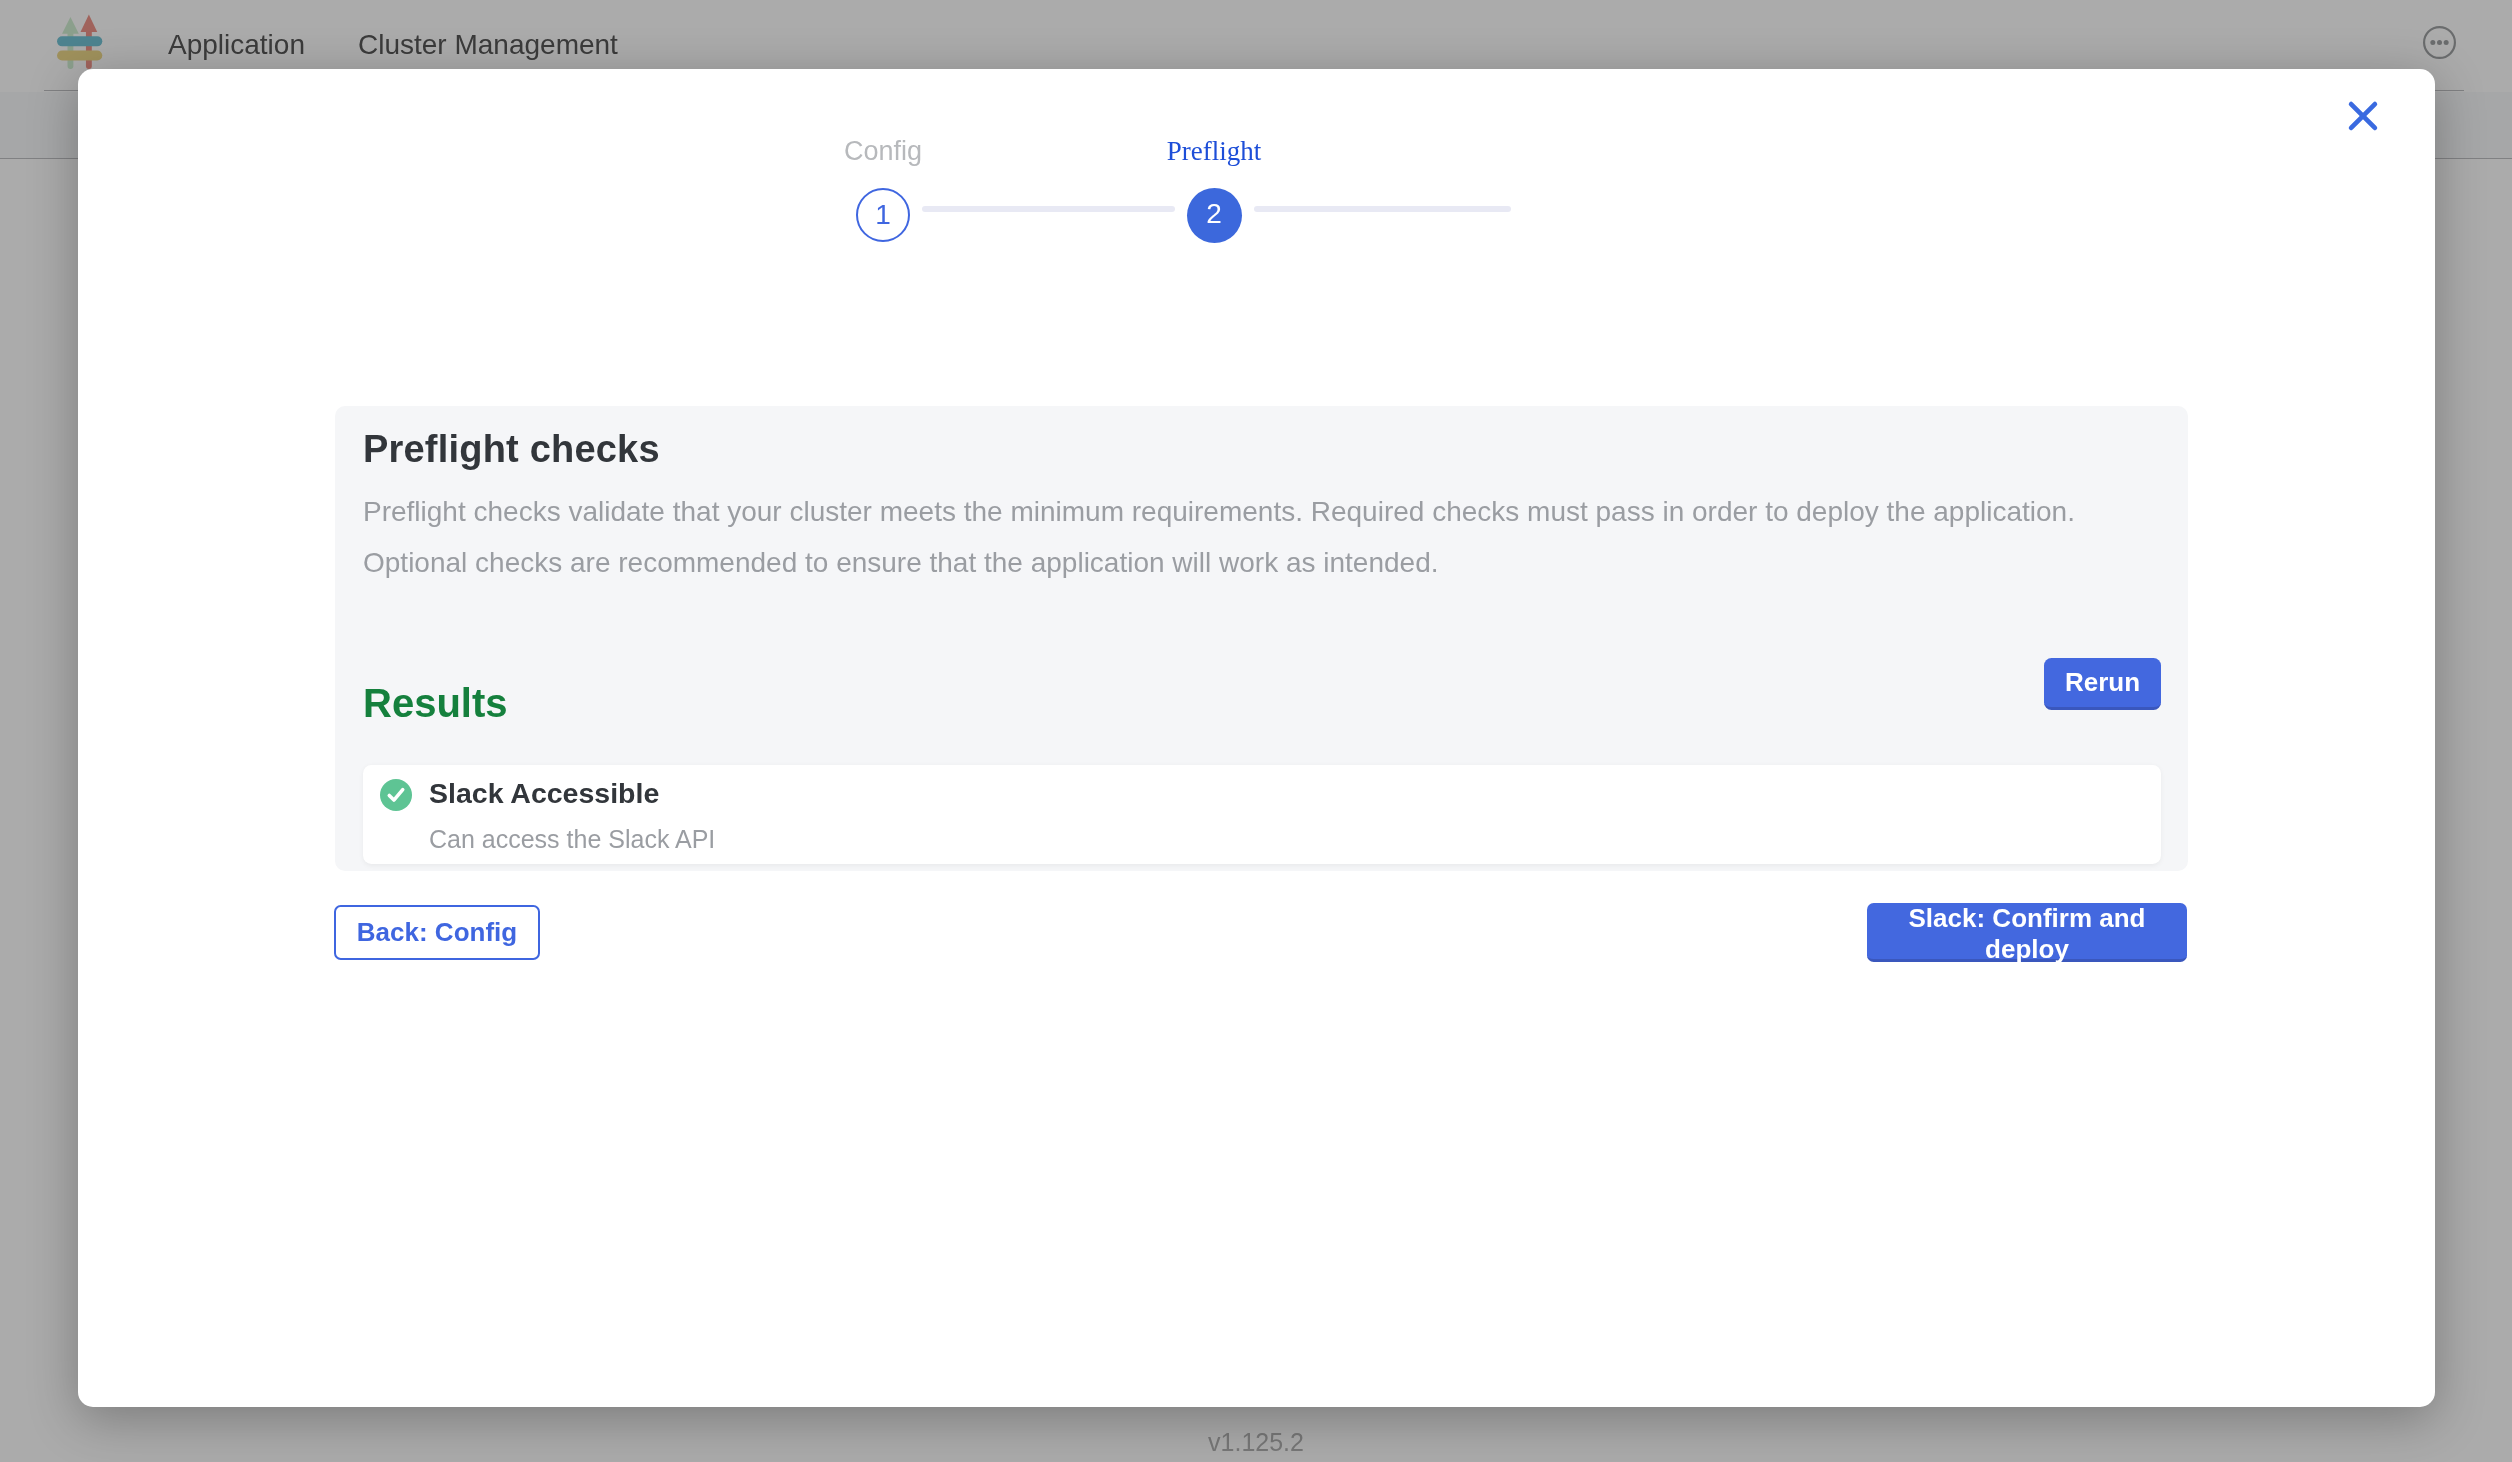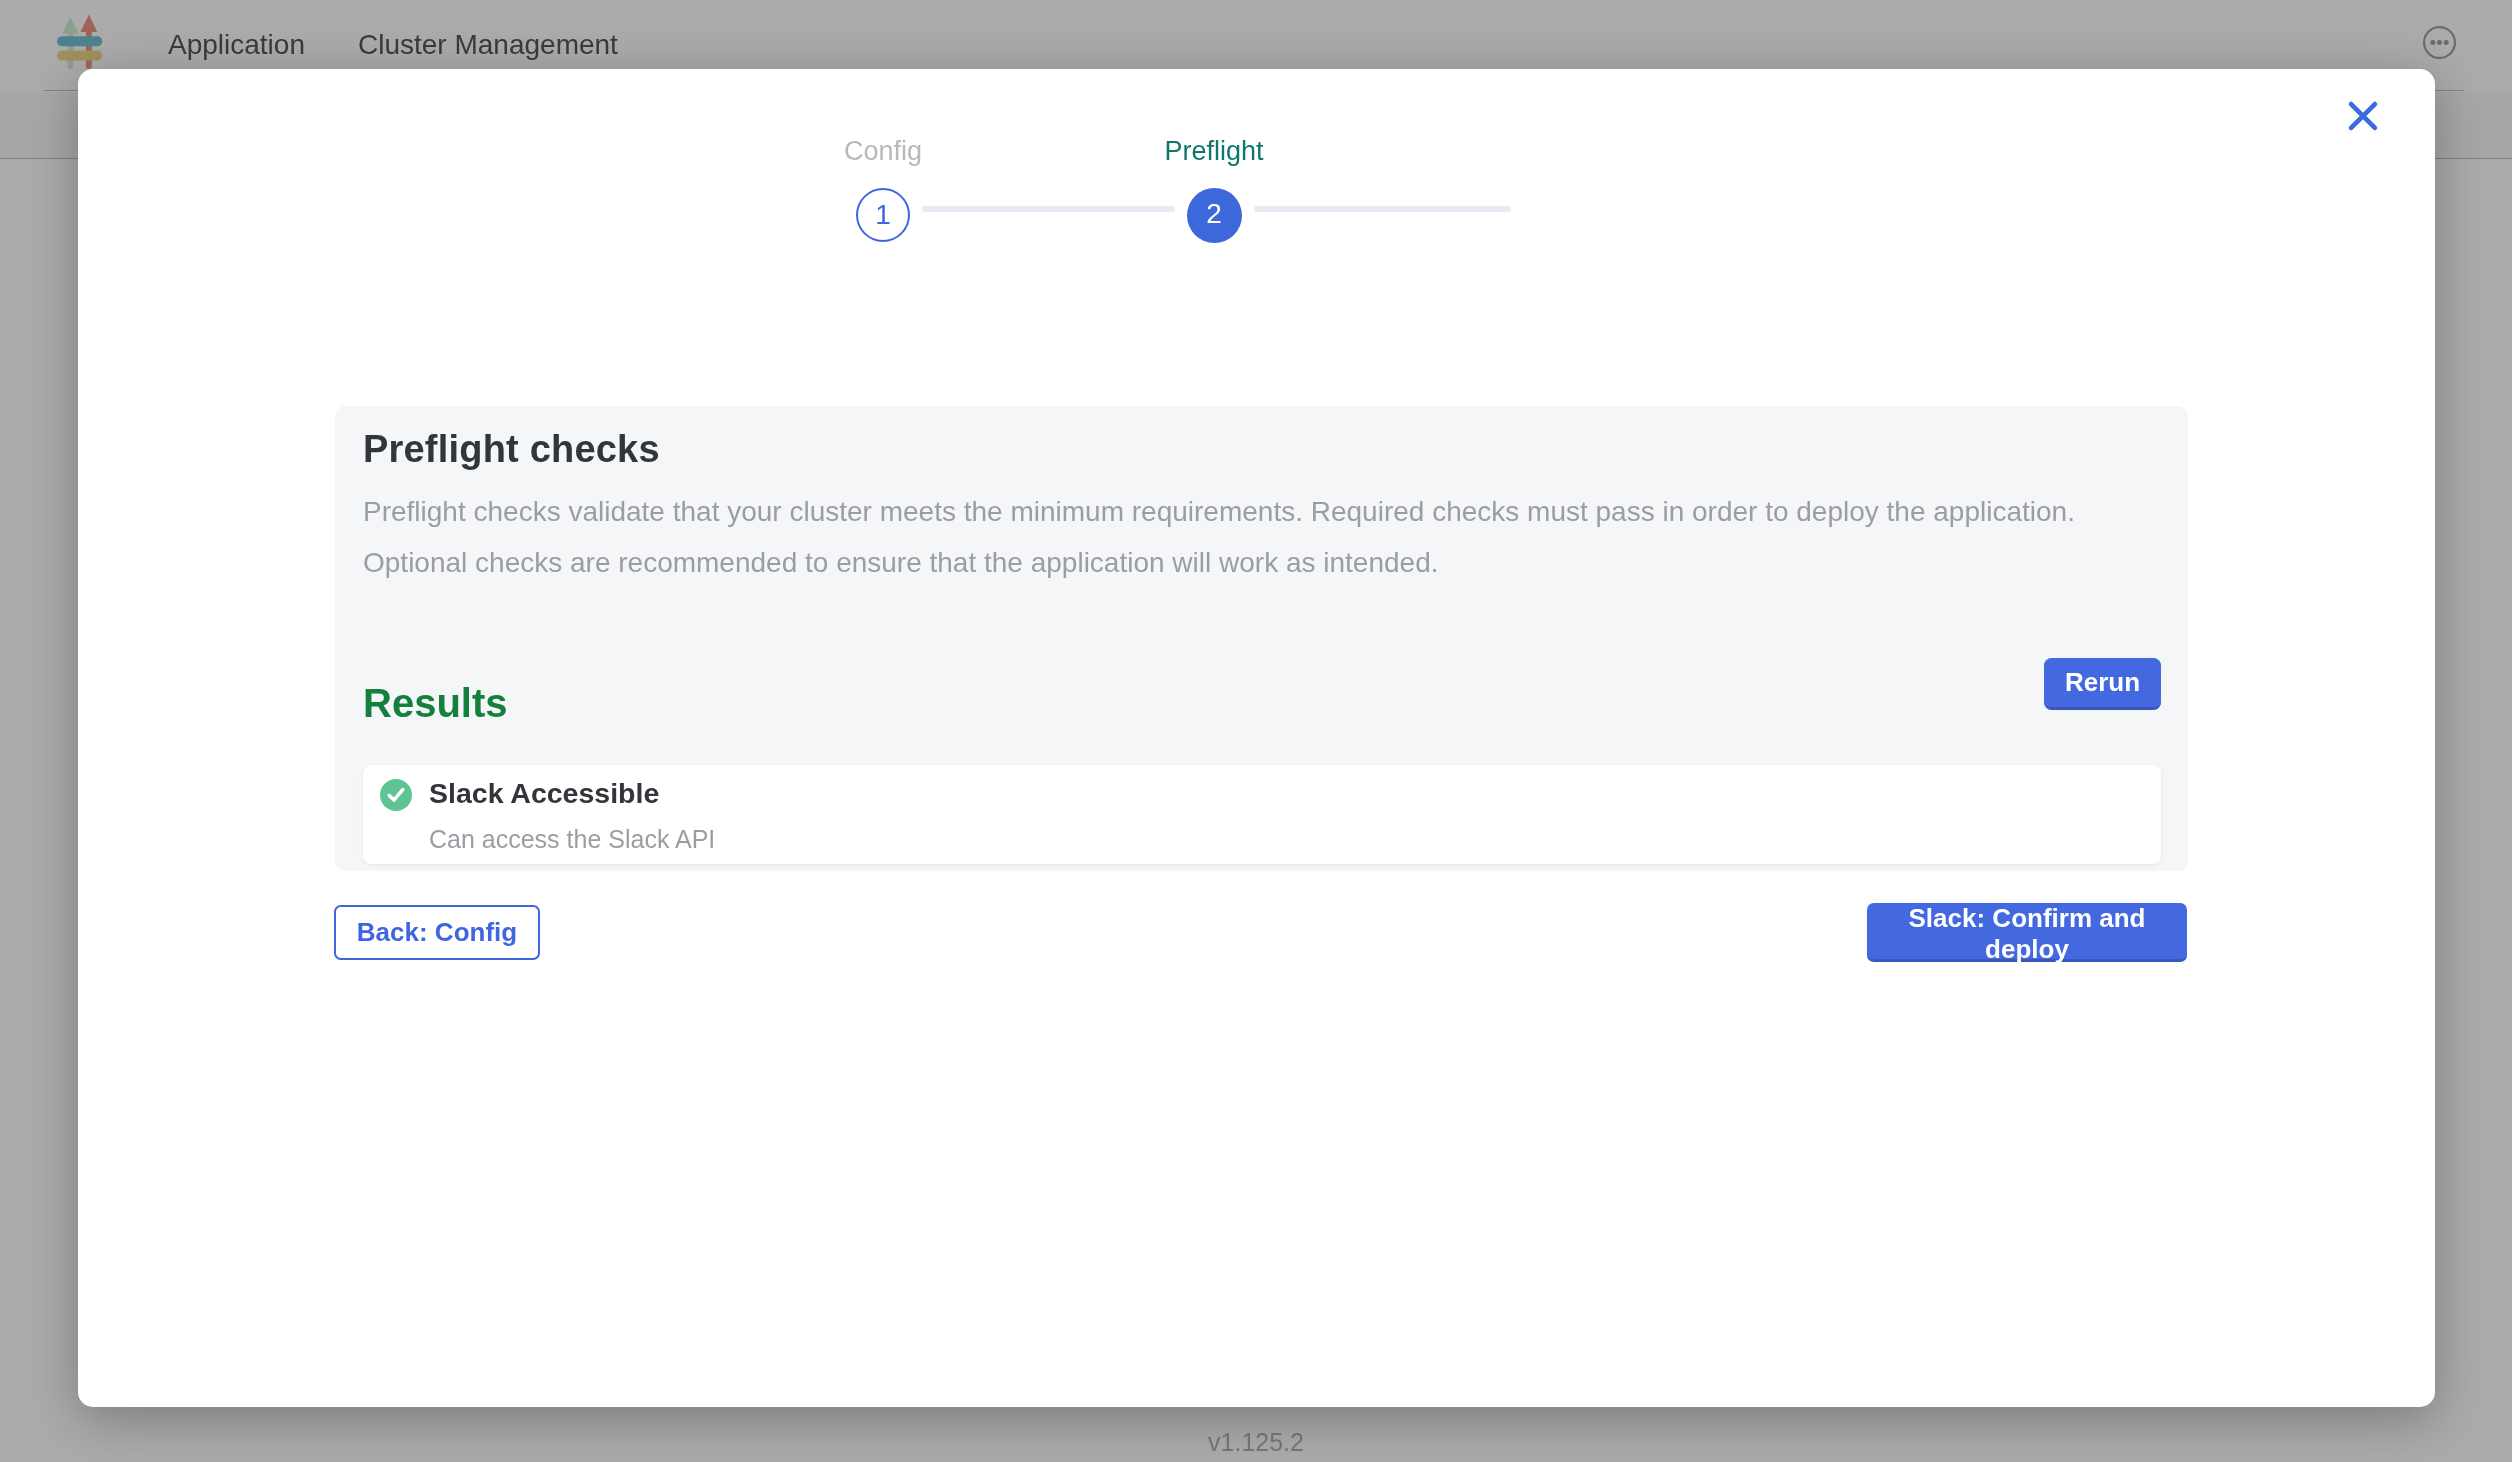--- a/index.html
+++ b/index.html
@@ -53,21 +53,21 @@
     background:#ffffff;border-radius:15px;z-index:3;
     box-shadow:0 11.7px 50px rgba(0,0,0,0.28);
   }
   .close-btn{
     position:absolute;top:30px;right:55px;width:34px;height:34px;
     background:none;border:none;cursor:pointer;padding:0;
   }
   
   .step{position:absolute;top:67px;width:218px;text-align:center;}
   .step .step-label{font-size:27px;color:var(--inactive);display:block;}
-  .step.active .step-label{color:#0f766e;font-weight:500;}
+  .step.active .step-label{color:#1d4ed8;font-weight:500;font-family:Liberation Serif, serif;}
   .step .step-circle{
     display:inline-block;margin-top:21px;width:54px;height:54px;border-radius:50%;
     border:2.5px solid var(--accent);color:var(--accent);
     font-size:28px;line-height:49px;background:#fff;
   }
   .step.active .step-circle{
     background:#3c68dc;border-color:#3c68dc;color:#ffffff;line-height:52px;border-width:0;
     width:55px;height:55px;
   }
   .step.s1{left:696px;}

